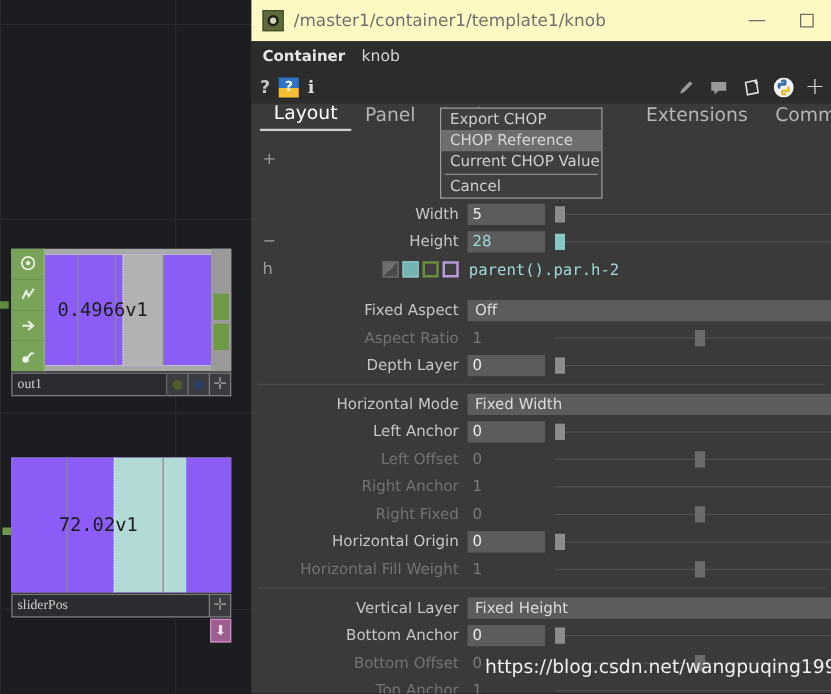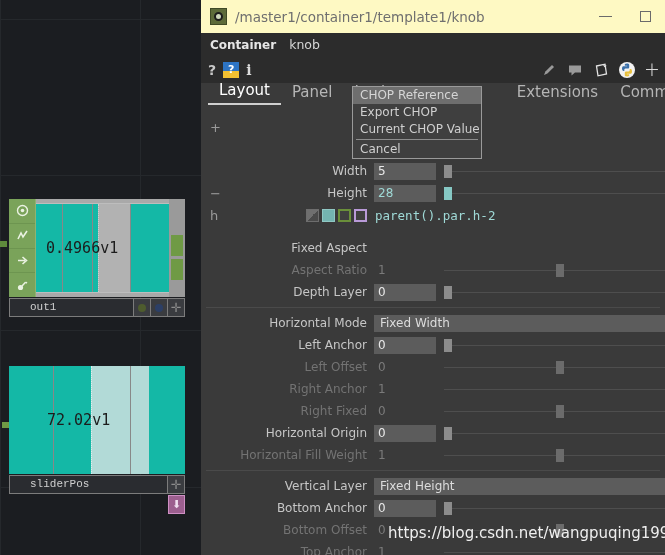--- a/index.html
+++ b/index.html
@@ -46,21 +46,21 @@
     color: #e9f1e2;
     font-size: 11px;
     border-bottom: 1px solid #6d9550;
   }
   .flag-cell:last-child { border-bottom: none; }
   .flag-cell svg { display: block; }
 
   .node-graph {
     position: relative;
     flex: 1;
-    background: #14b8a6;
+    background: #8b5cf6;
     overflow: hidden;
     border: 1px solid #bdbdbd;
     border-left: none; border-right: none;
     margin: 4px 0;
   }
   .graph-vline { position: absolute; top: 0; bottom: 0; width: 1px; background: #888; }
   .graph-band {
     position: absolute; top: 0; bottom: 0;
     background: #b2b2b2;
     border-left: 1px dotted #cfcfcf;
@@ -90,24 +90,24 @@
     display: flex;
     height: 19px;
     margin-top: 1px;
   }
   .node-name {
     flex: 1;
     background: #2a2c30;
     border: 1px solid #7c7c7c;
     box-sizing: border-box;
     color: #cfcfcf;
-    font-family: Liberation Mono, monospace;
+    font-family: Liberation Serif, serif;
     font-size: 11px;
     line-height: 17px;
-    padding-left: 20px;
+    padding-left: 4px;
     overflow: hidden;
     white-space: nowrap;
   }
   .node-btn {
     width: 17px; height: 19px;
     box-sizing: border-box;
     border: 1px solid #7c7c7c;
     border-left: none;
     background: #3a3c40;
     display: flex; align-items: center; justify-content: center;
@@ -564,20 +564,21 @@
           <div class="sw purple"></div>
         </div>
         <div class="expr-text">parent().par.h-2</div>
       </div>
 
       <div class="spacer-row"></div>
 
       <div class="par-row">
         <div class="row-gutter"></div>
         <div class="par-label">Fixed Aspect</div>
+        <div class="menubox">Off</div>
       </div>
 
       <div class="par-row">
         <div class="row-gutter"></div>
         <div class="par-label dim">Aspect Ratio</div>
         <div class="plainval">1</div>
         <div class="slider dim">
             <div class="track"></div>
             <div class="handle" style="left:52%"></div>
           </div>
@@ -693,22 +694,22 @@
         <div class="par-label dim">Top Anchor</div>
         <div class="plainval">1</div>
         <div class="slider dim">
             <div class="track"></div>
           </div>
       </div>
 
     </div>
 
     <div id="dropdown">
+      <div class="dd-item">Export CHOP</div>
       <div class="dd-item highlight">CHOP Reference</div>
-      <div class="dd-item">Export CHOP</div>
       <div class="dd-item">Current CHOP Value</div>
       <div class="dd-sep"></div>
       <div class="dd-item">Cancel</div>
     </div>
 
   </div>
 
   <div id="watermark">https://blog.csdn.net/wangpuqing1997</div>
 
 </div>

